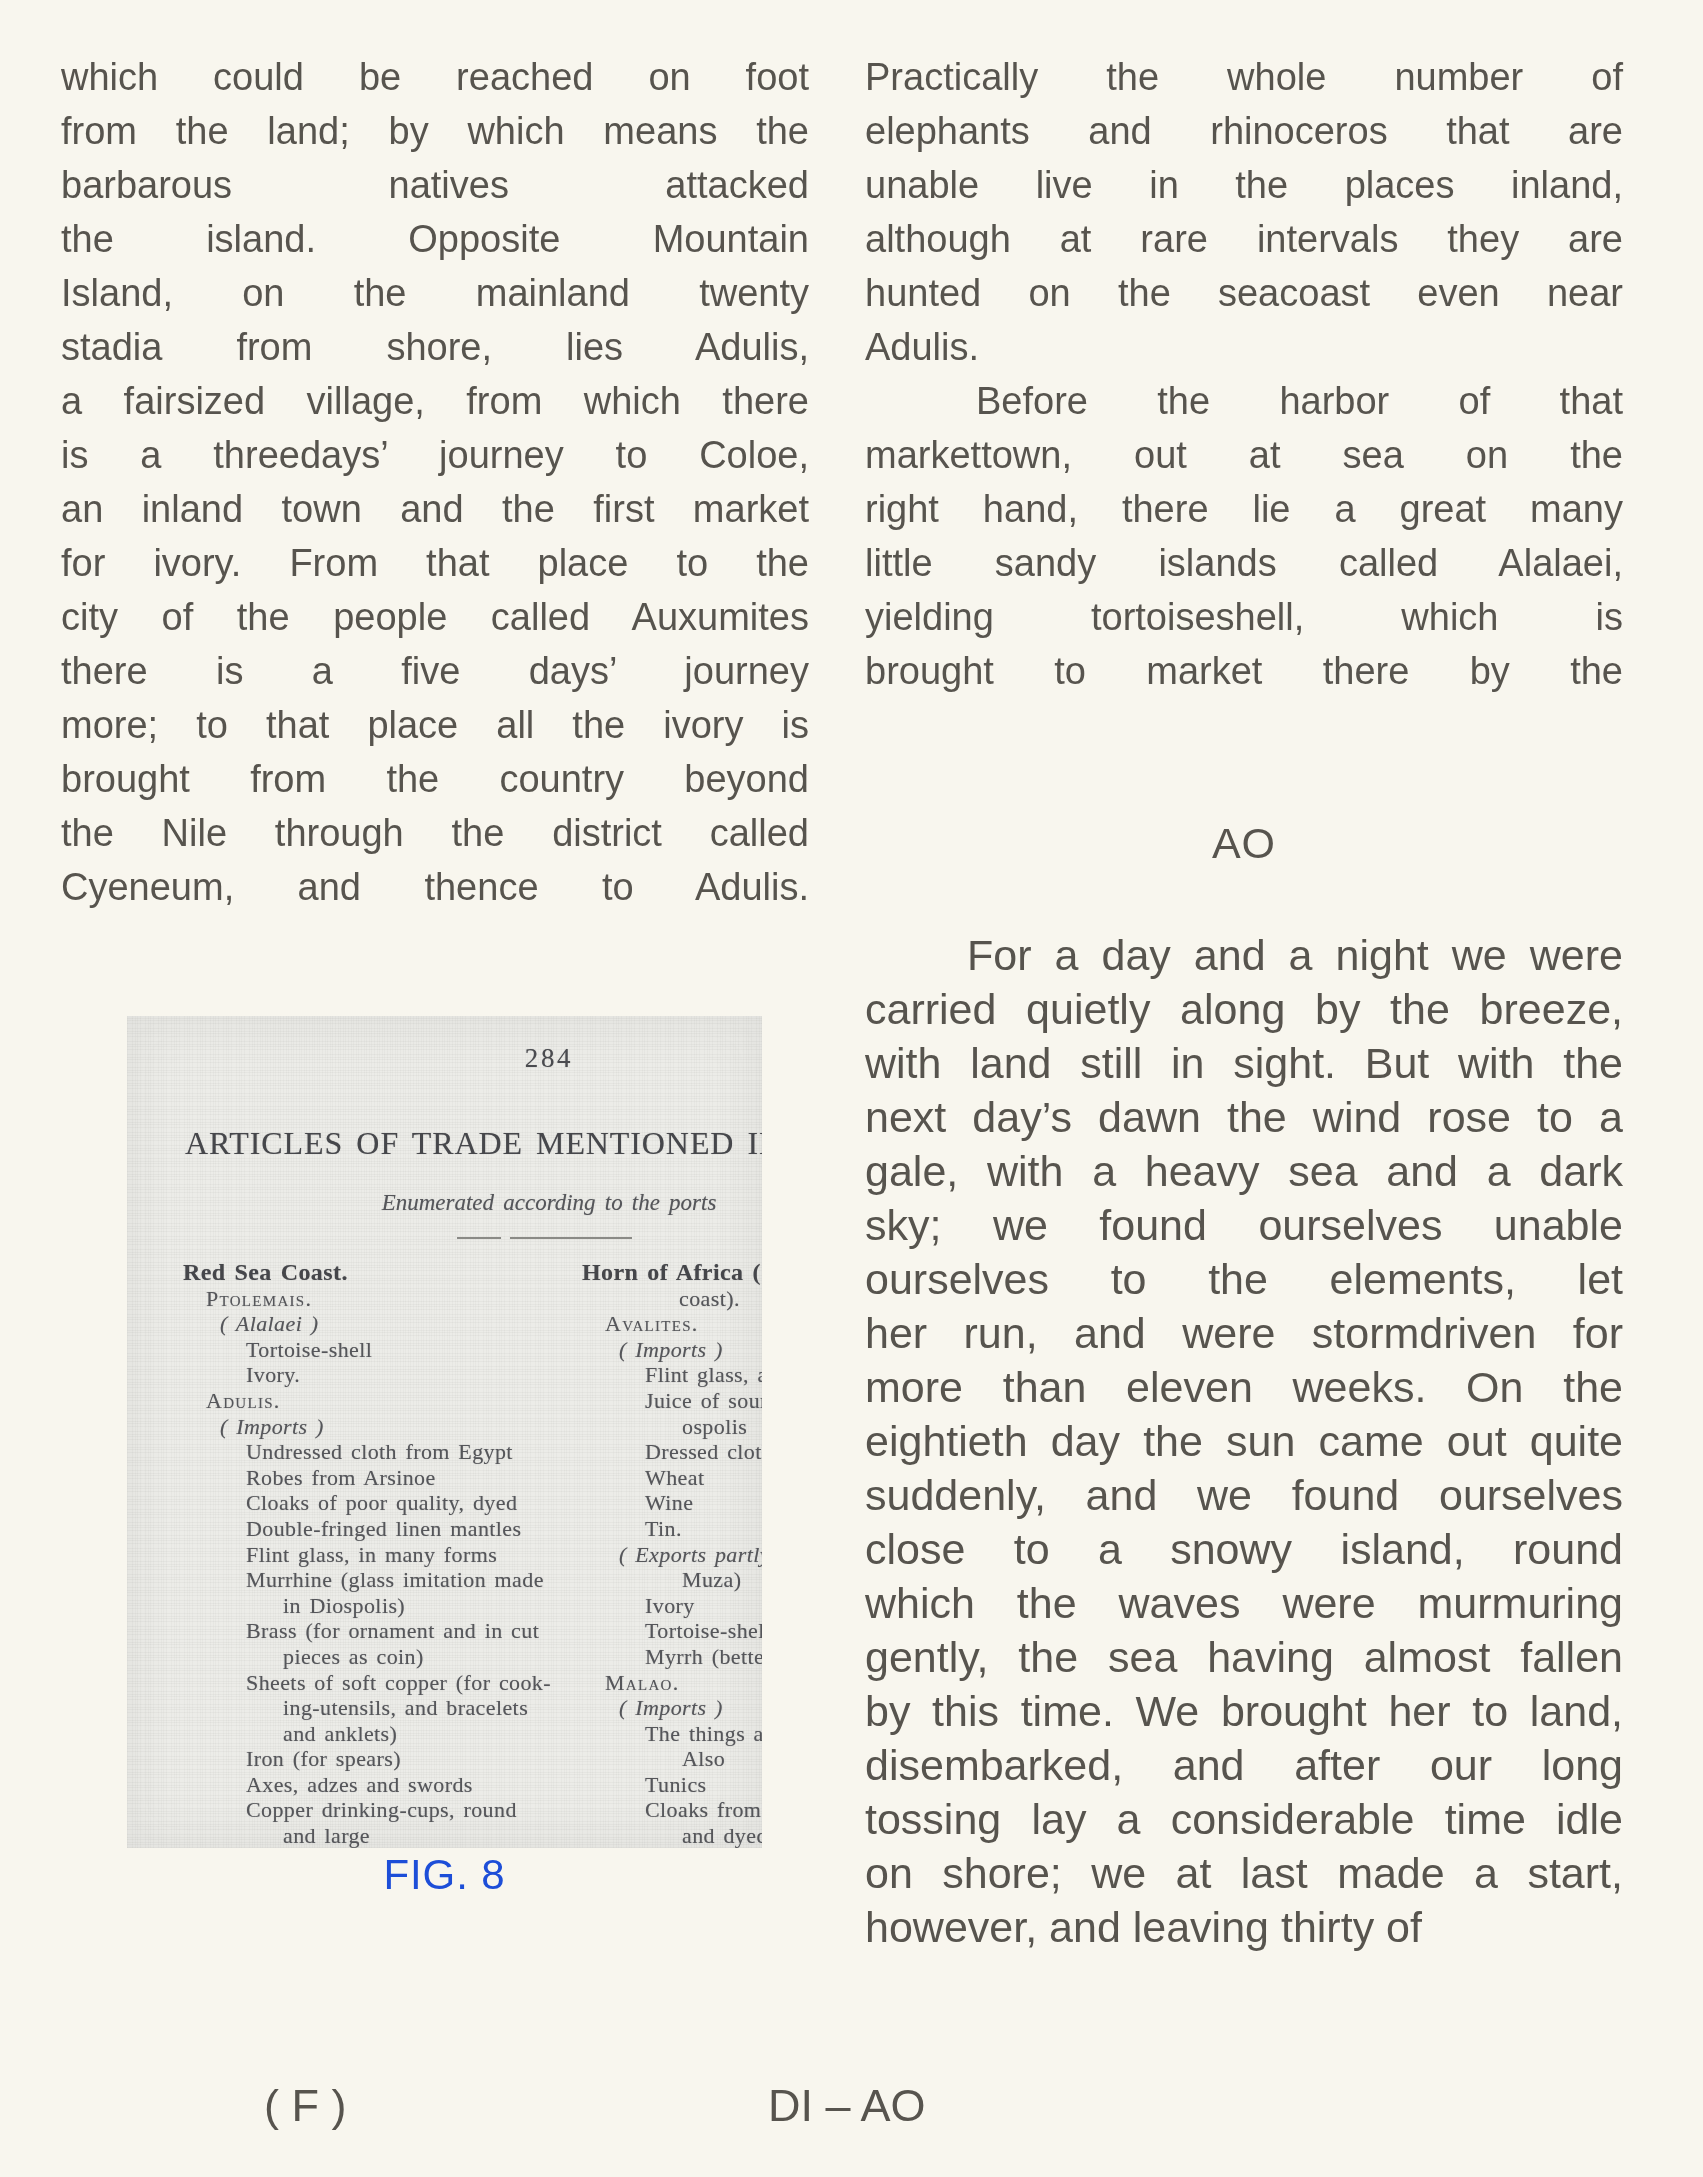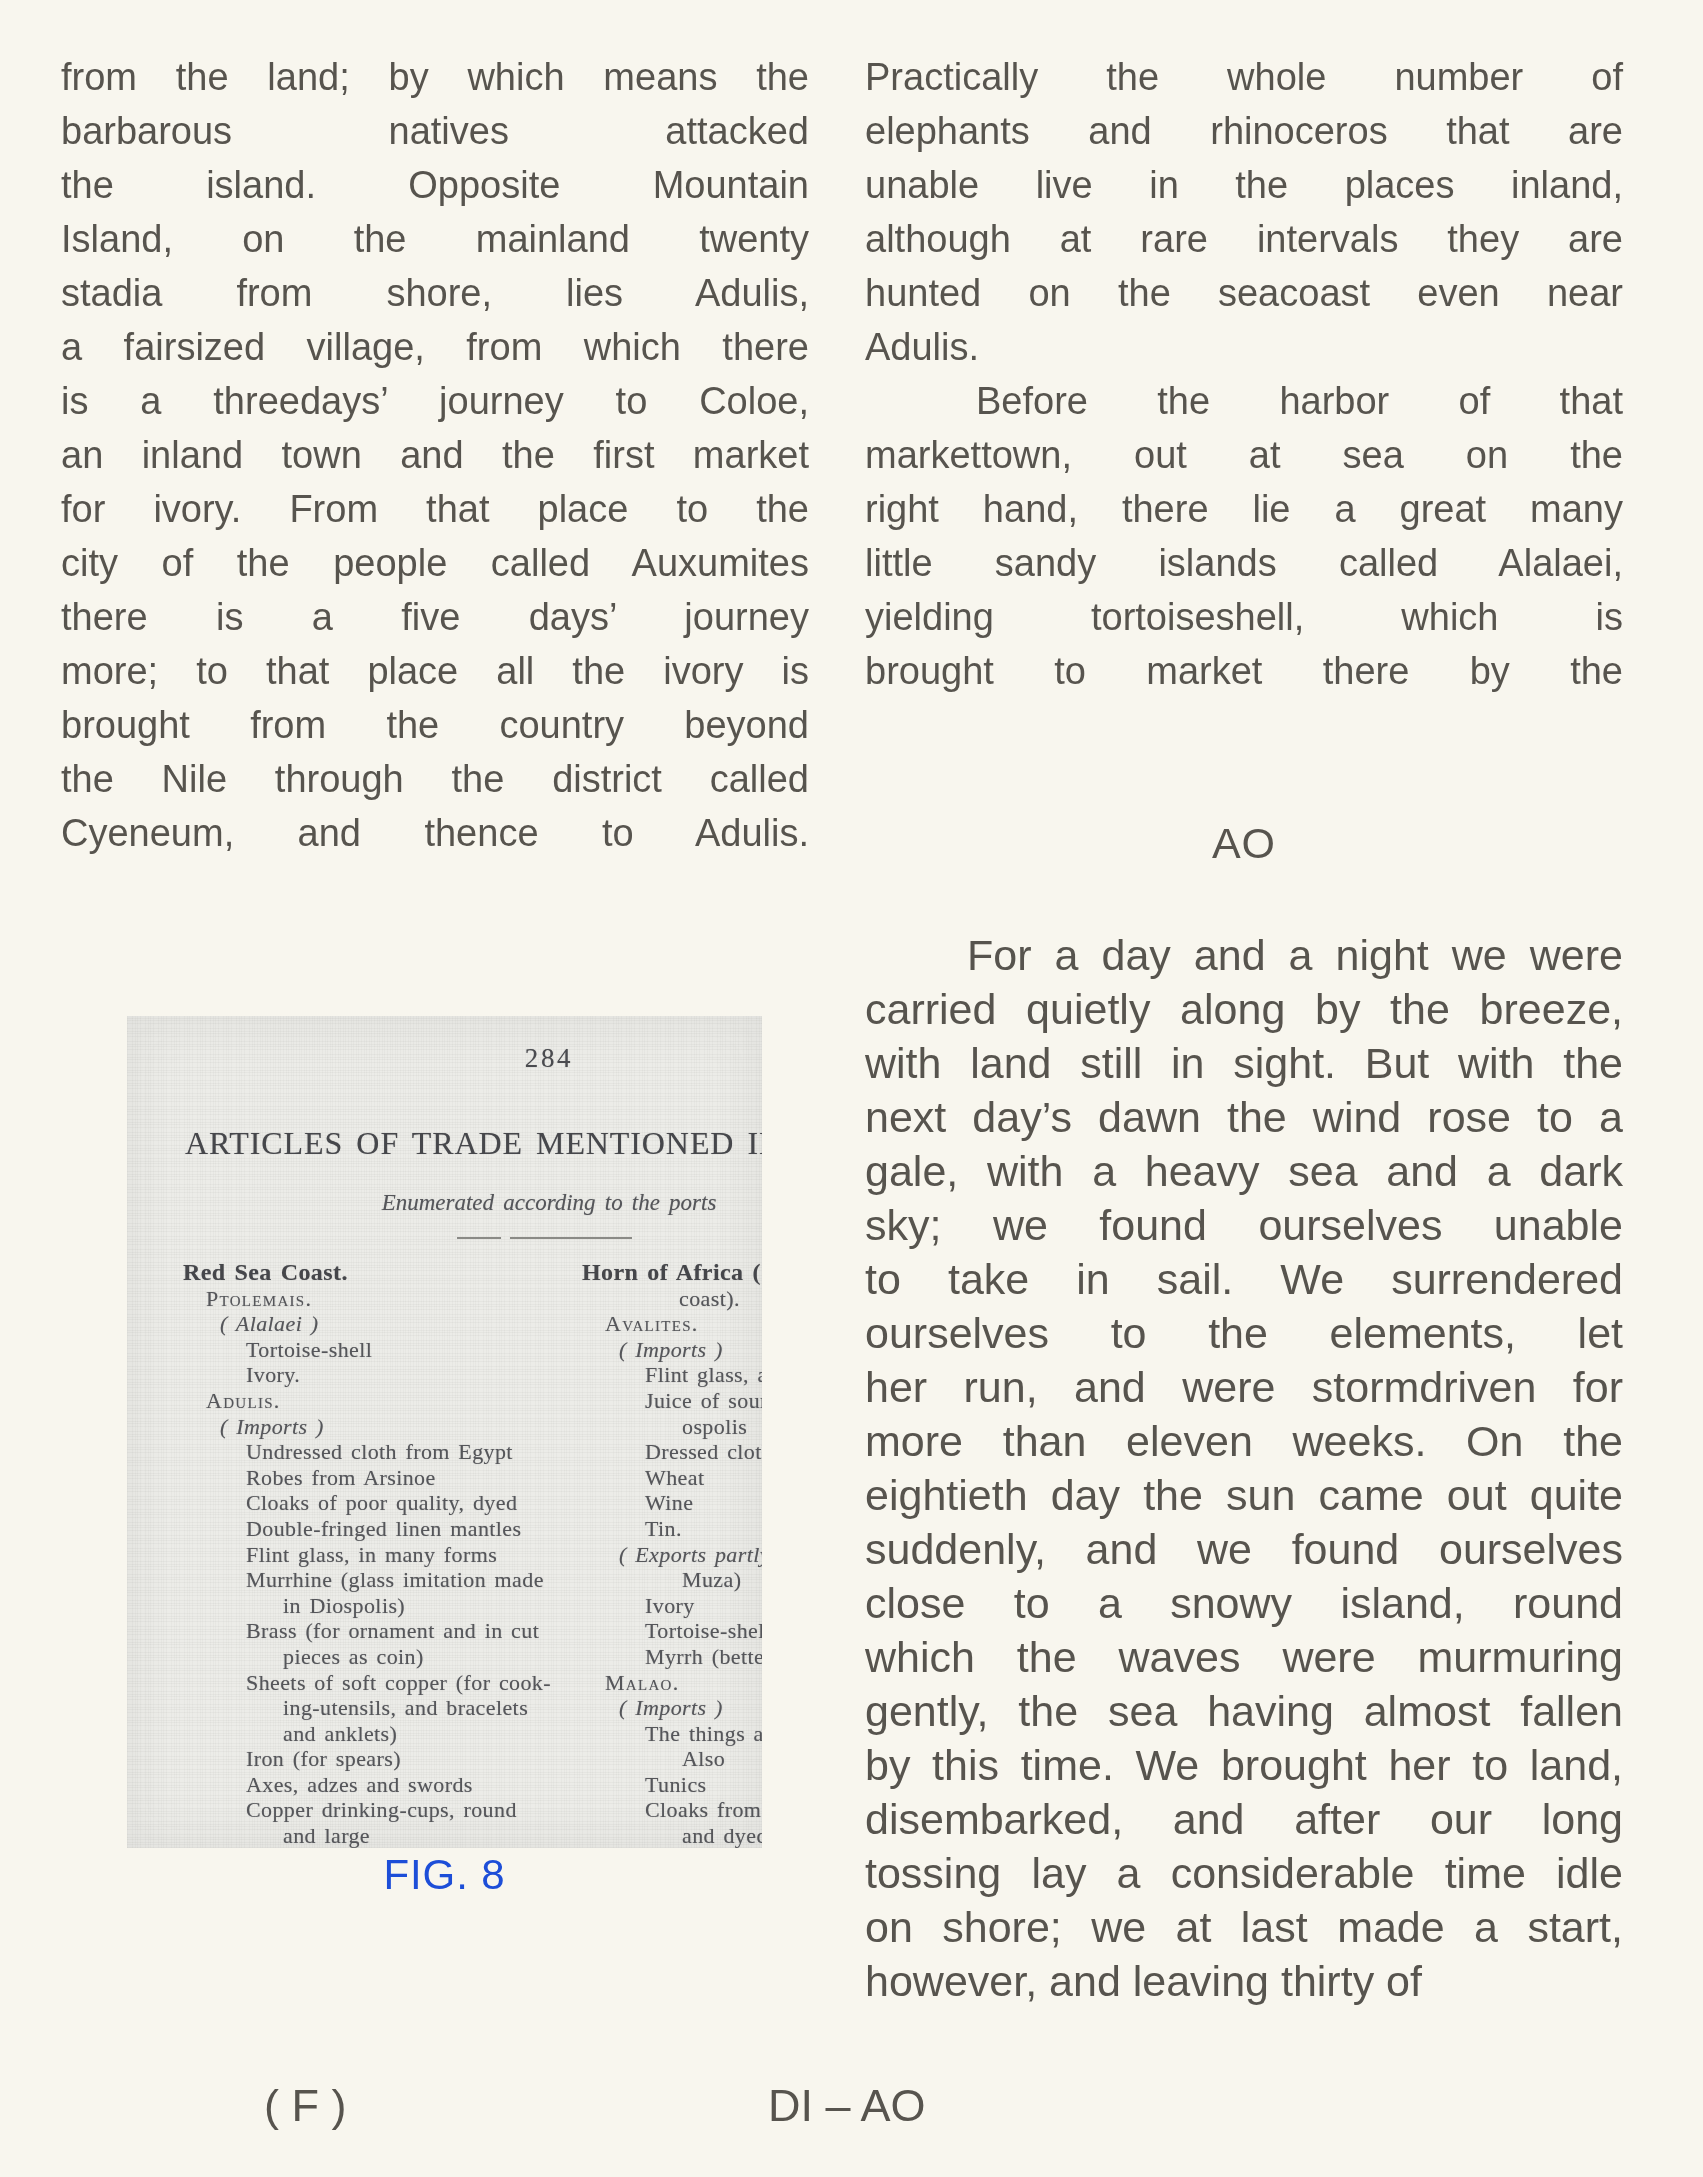--- a/index.html
+++ b/index.html
@@ -86,20 +86,21 @@
   .footer-center{position:absolute;left:768px;top:2083px;font-size:45px;line-height:45px;white-space:nowrap;}
 </style>
 </head>
 <body>
 
 <div class="page">
 
   <div class="col col-left">
     <div>
 
+    <div class="bl">which could be reached on foot</div>
         <div class="bl">from the land; by which means the</div>
         <div class="bl">barbarous natives attacked</div>
         <div class="bl">the island. Opposite Mountain</div>
         <div class="bl">Island, on the mainland twenty</div>
         <div class="bl">stadia from shore, lies Adulis,</div>
         <div class="bl">a fairsized village, from which there</div>
         <div class="bl">is a threedays’ journey to Coloe,</div>
         <div class="bl">an inland town and the first market</div>
         <div class="bl">for ivory. From that place to the</div>
         <div class="bl">city of the people called Auxumites</div>
@@ -135,21 +136,20 @@
   <div class="ao-heading">AO</div>
 
   <div class="para3">
 
   <div class="bl ind">For a day and a night we were</div>
       <div class="bl">carried quietly along by the breeze,</div>
       <div class="bl">with land still in sight. But with the</div>
       <div class="bl">next day’s dawn the wind rose to a</div>
       <div class="bl">gale, with a heavy sea and a dark</div>
       <div class="bl">sky; we found ourselves unable</div>
-      <div class="bl">to take in sail. We surrendered</div>
       <div class="bl">ourselves to the elements, let</div>
       <div class="bl">her run, and were stormdriven for</div>
       <div class="bl">more than eleven weeks. On the</div>
       <div class="bl">eightieth day the sun came out quite</div>
       <div class="bl">suddenly, and we found ourselves</div>
       <div class="bl">close to a snowy island, round</div>
       <div class="bl">which the waves were murmuring</div>
       <div class="bl">gently, the sea having almost fallen</div>
       <div class="bl">by this time. We brought her to land,</div>
       <div class="bl">disembarked, and after our long</div>

